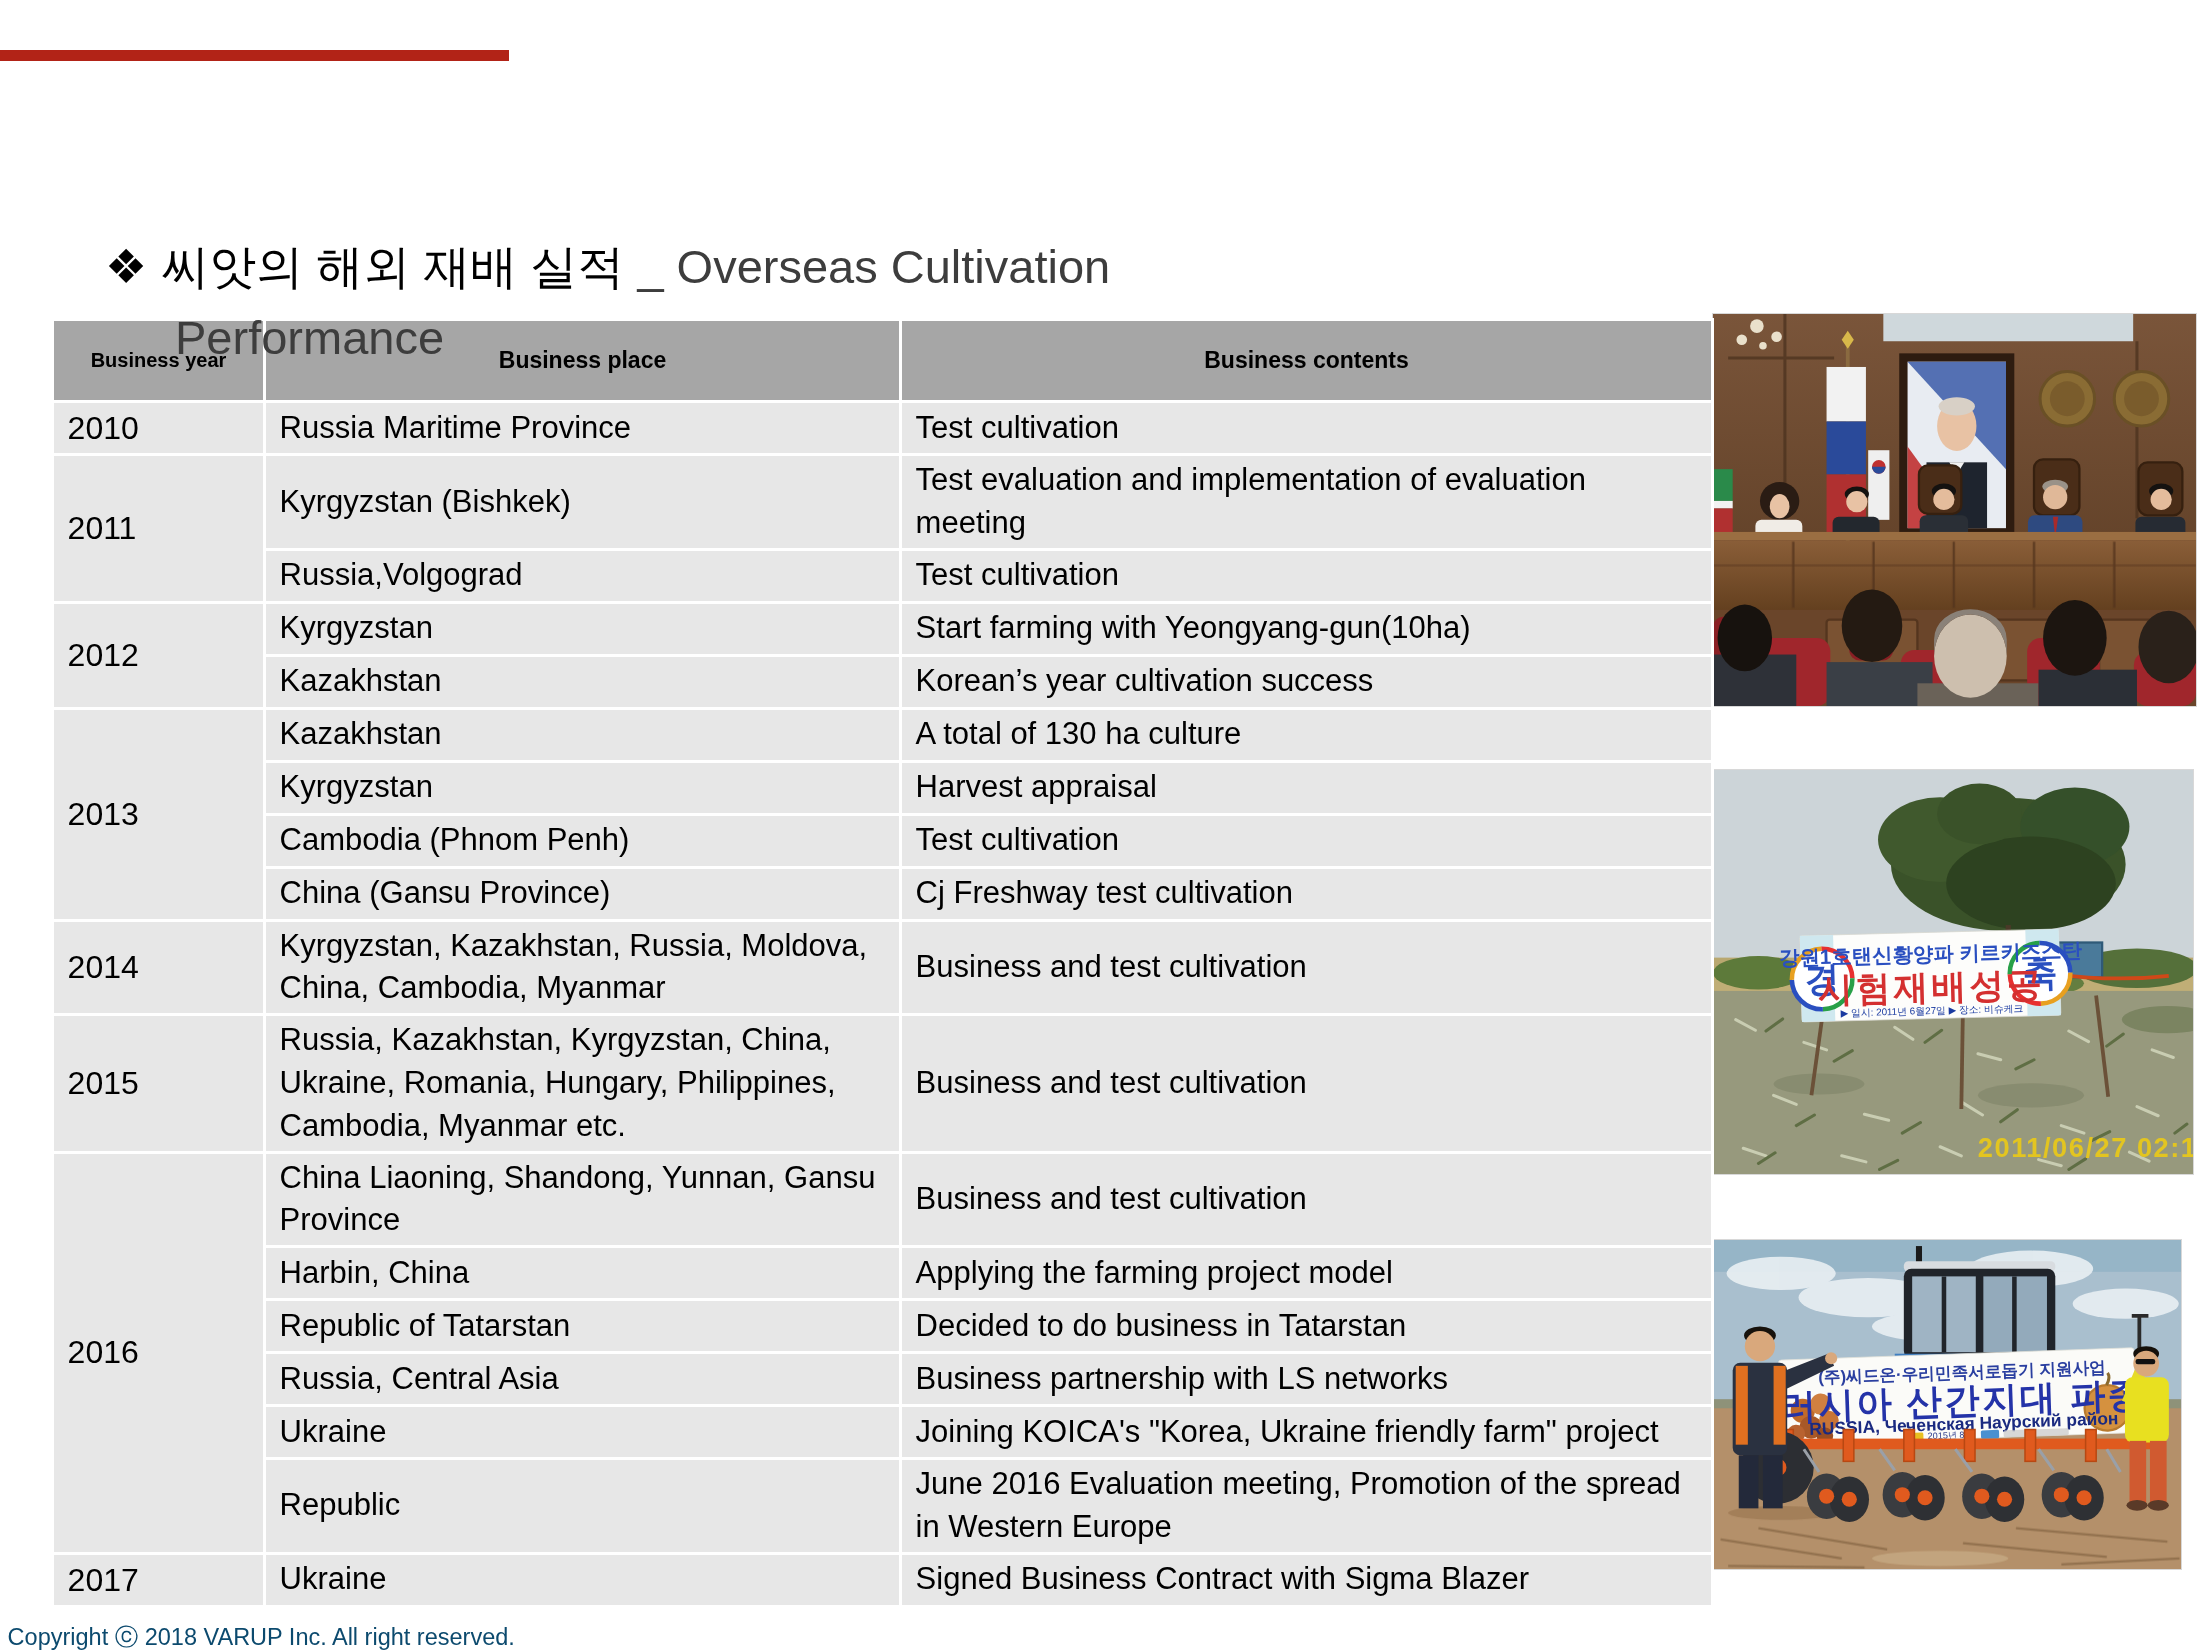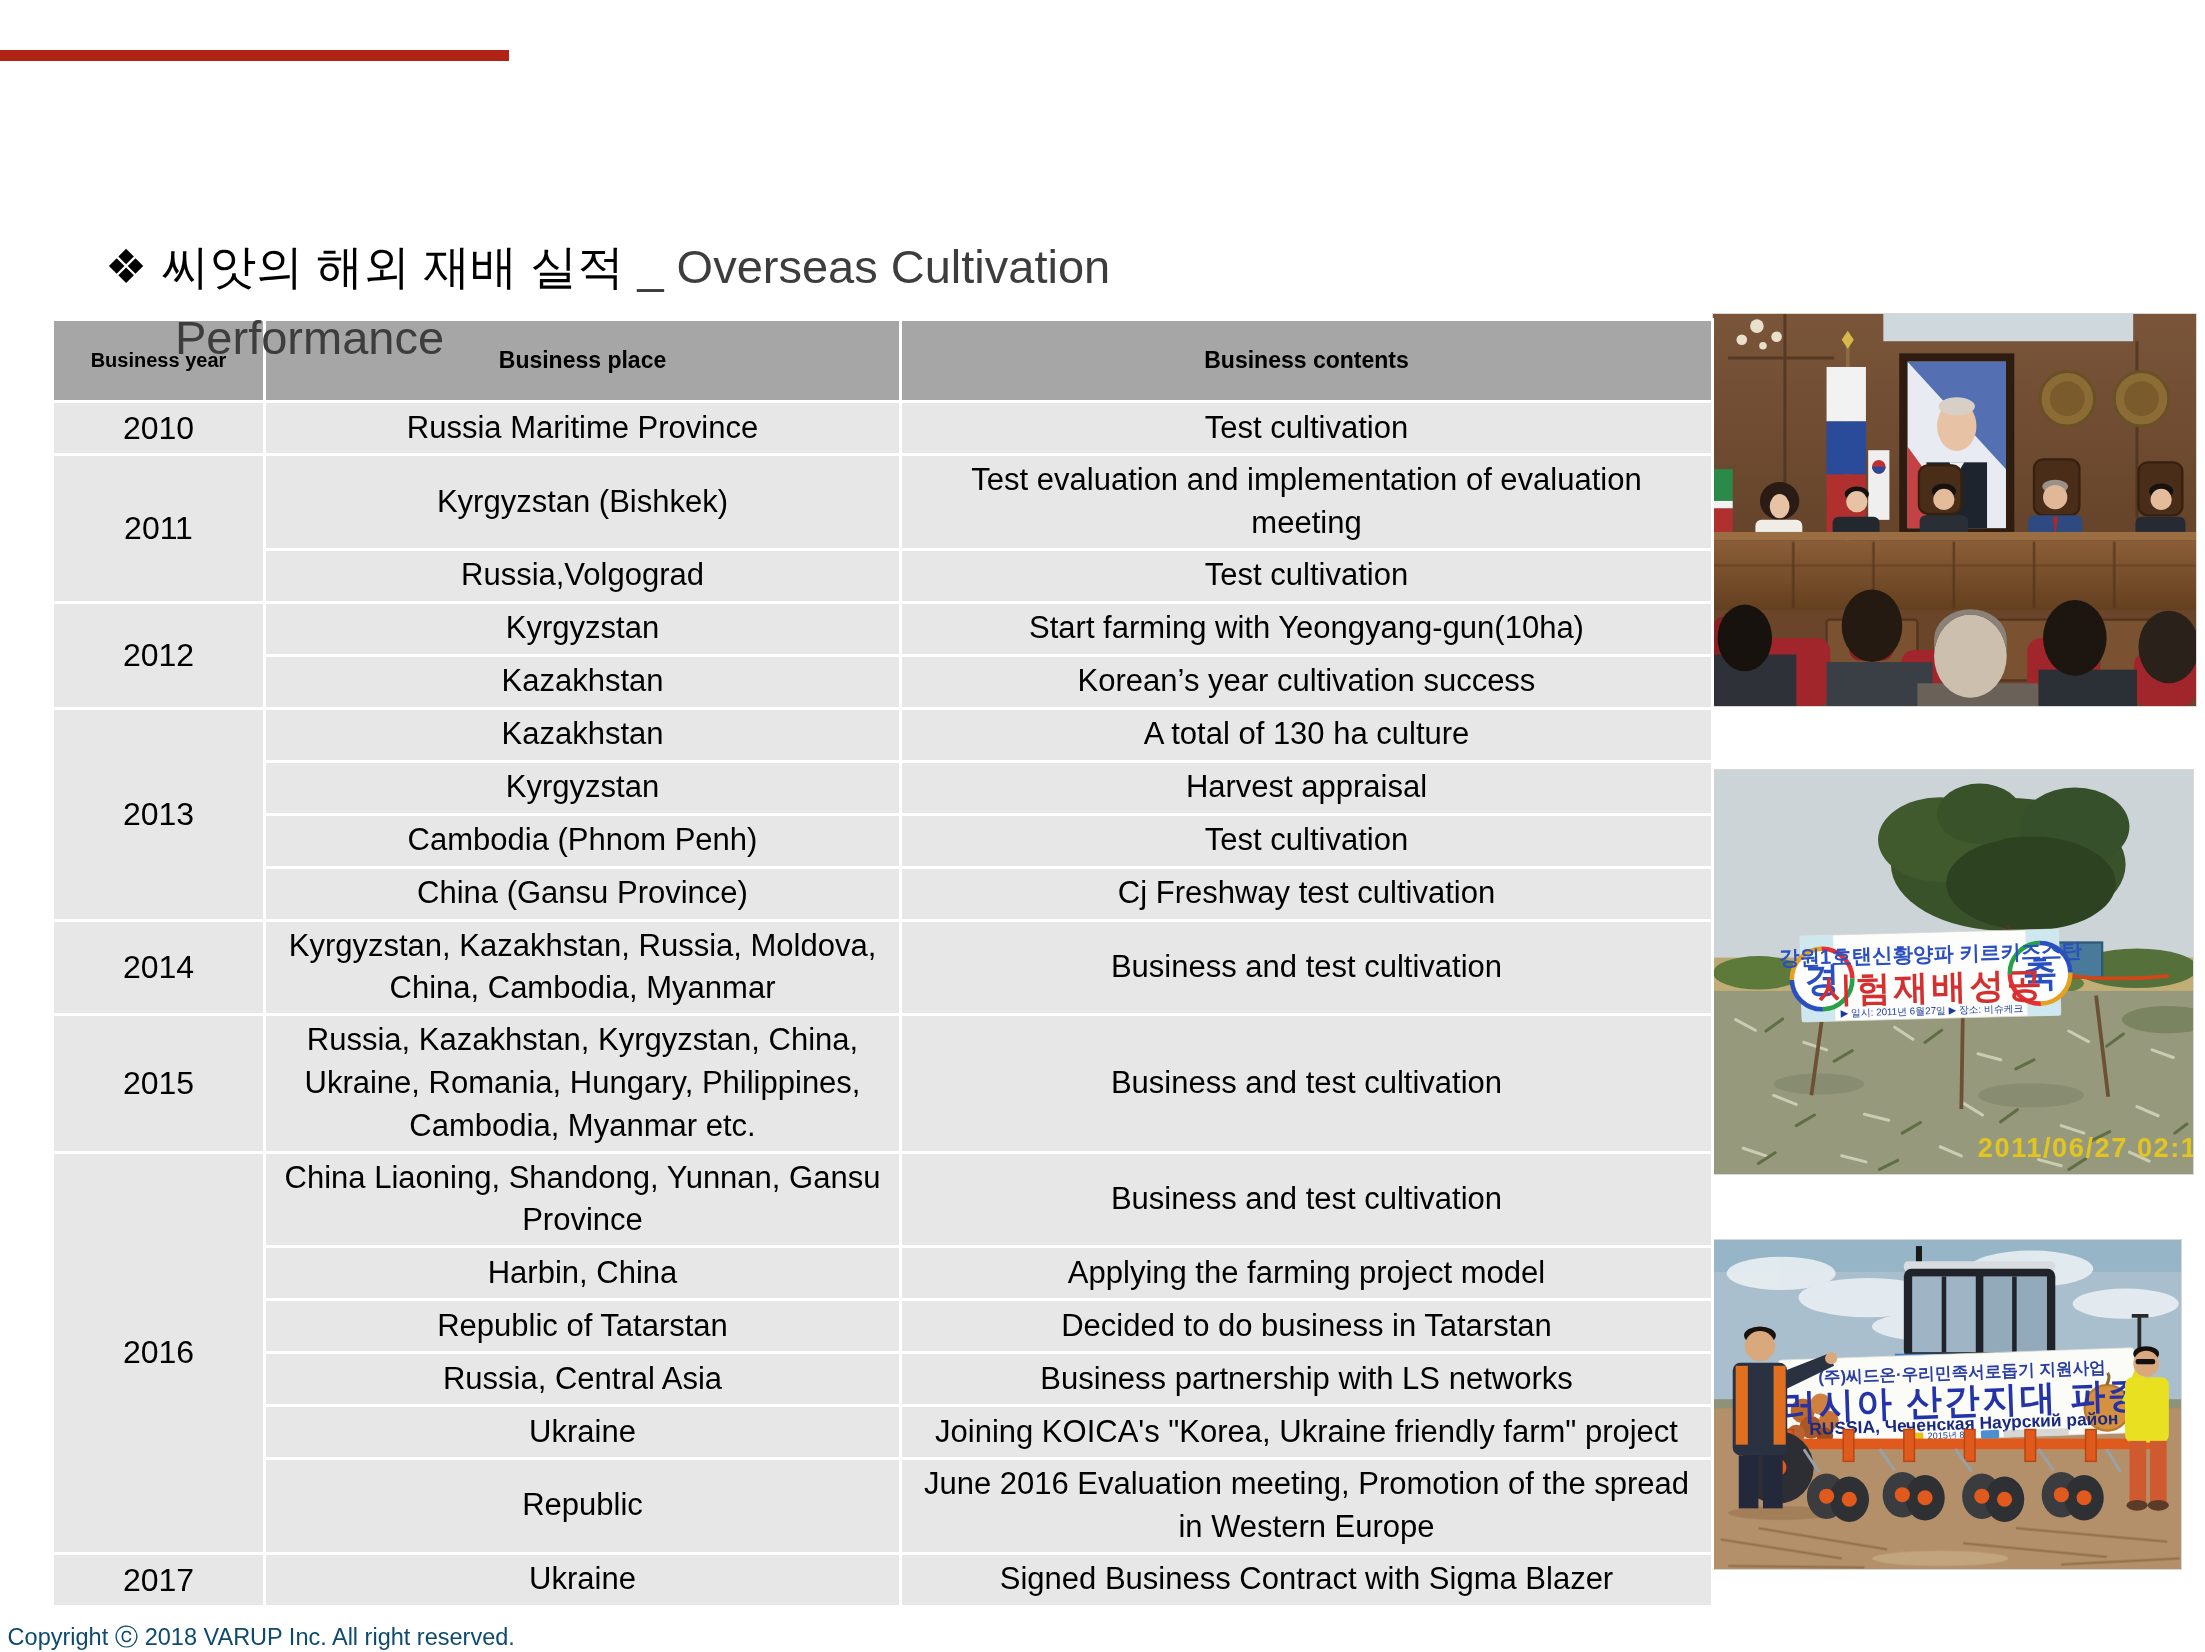--- a/index.html
+++ b/index.html
@@ -17,21 +17,21 @@
 
   .table-wrap { position:absolute; left:51px; top:318px; z-index:1; }
   table.biz { border-collapse:collapse; table-layout:fixed; width:1660px; }
   table.biz col.c1 { width:212px; }
   table.biz col.c2 { width:636px; }
   table.biz col.c3 { width:812px; }
   table.biz th { background:#a6a6a6; border:3.8px solid #ffffff; color:#000; font-weight:700;
                  font-size:23px; height:76px; text-align:center; vertical-align:middle; padding:1.5px 6px; }
   table.biz th.c-year { font-size:20px; }
   table.biz td { background:#e7e7e7; border:3.8px solid #ffffff; color:#000; font-size:31px;
-                 text-align:center; vertical-align:middle; padding:3px 13.6px; height:44px; line-height:1.38; }
+                 vertical-align:middle; padding:3px 13.6px; height:44px; line-height:1.38; }
   table.biz td.year-cell { font-size:32px; }
 
   .footer { position:absolute; left:7.6px; top:1621px; font-size:23.5px; color:#0c4a6e; }
 
   .photo { position:absolute; overflow:hidden; background:#fff; outline:0.8px solid #d8d8d8; }
   #photo-meeting { left:1713px; top:314px; width:483px; height:392px; }
   #photo-field   { left:1713px; top:770px; width:480px; height:404px; }
   #photo-tractor { left:1713px; top:1240px; width:468px; height:329px; }
   .photo svg { display:block; width:100%; height:100%; }
 

